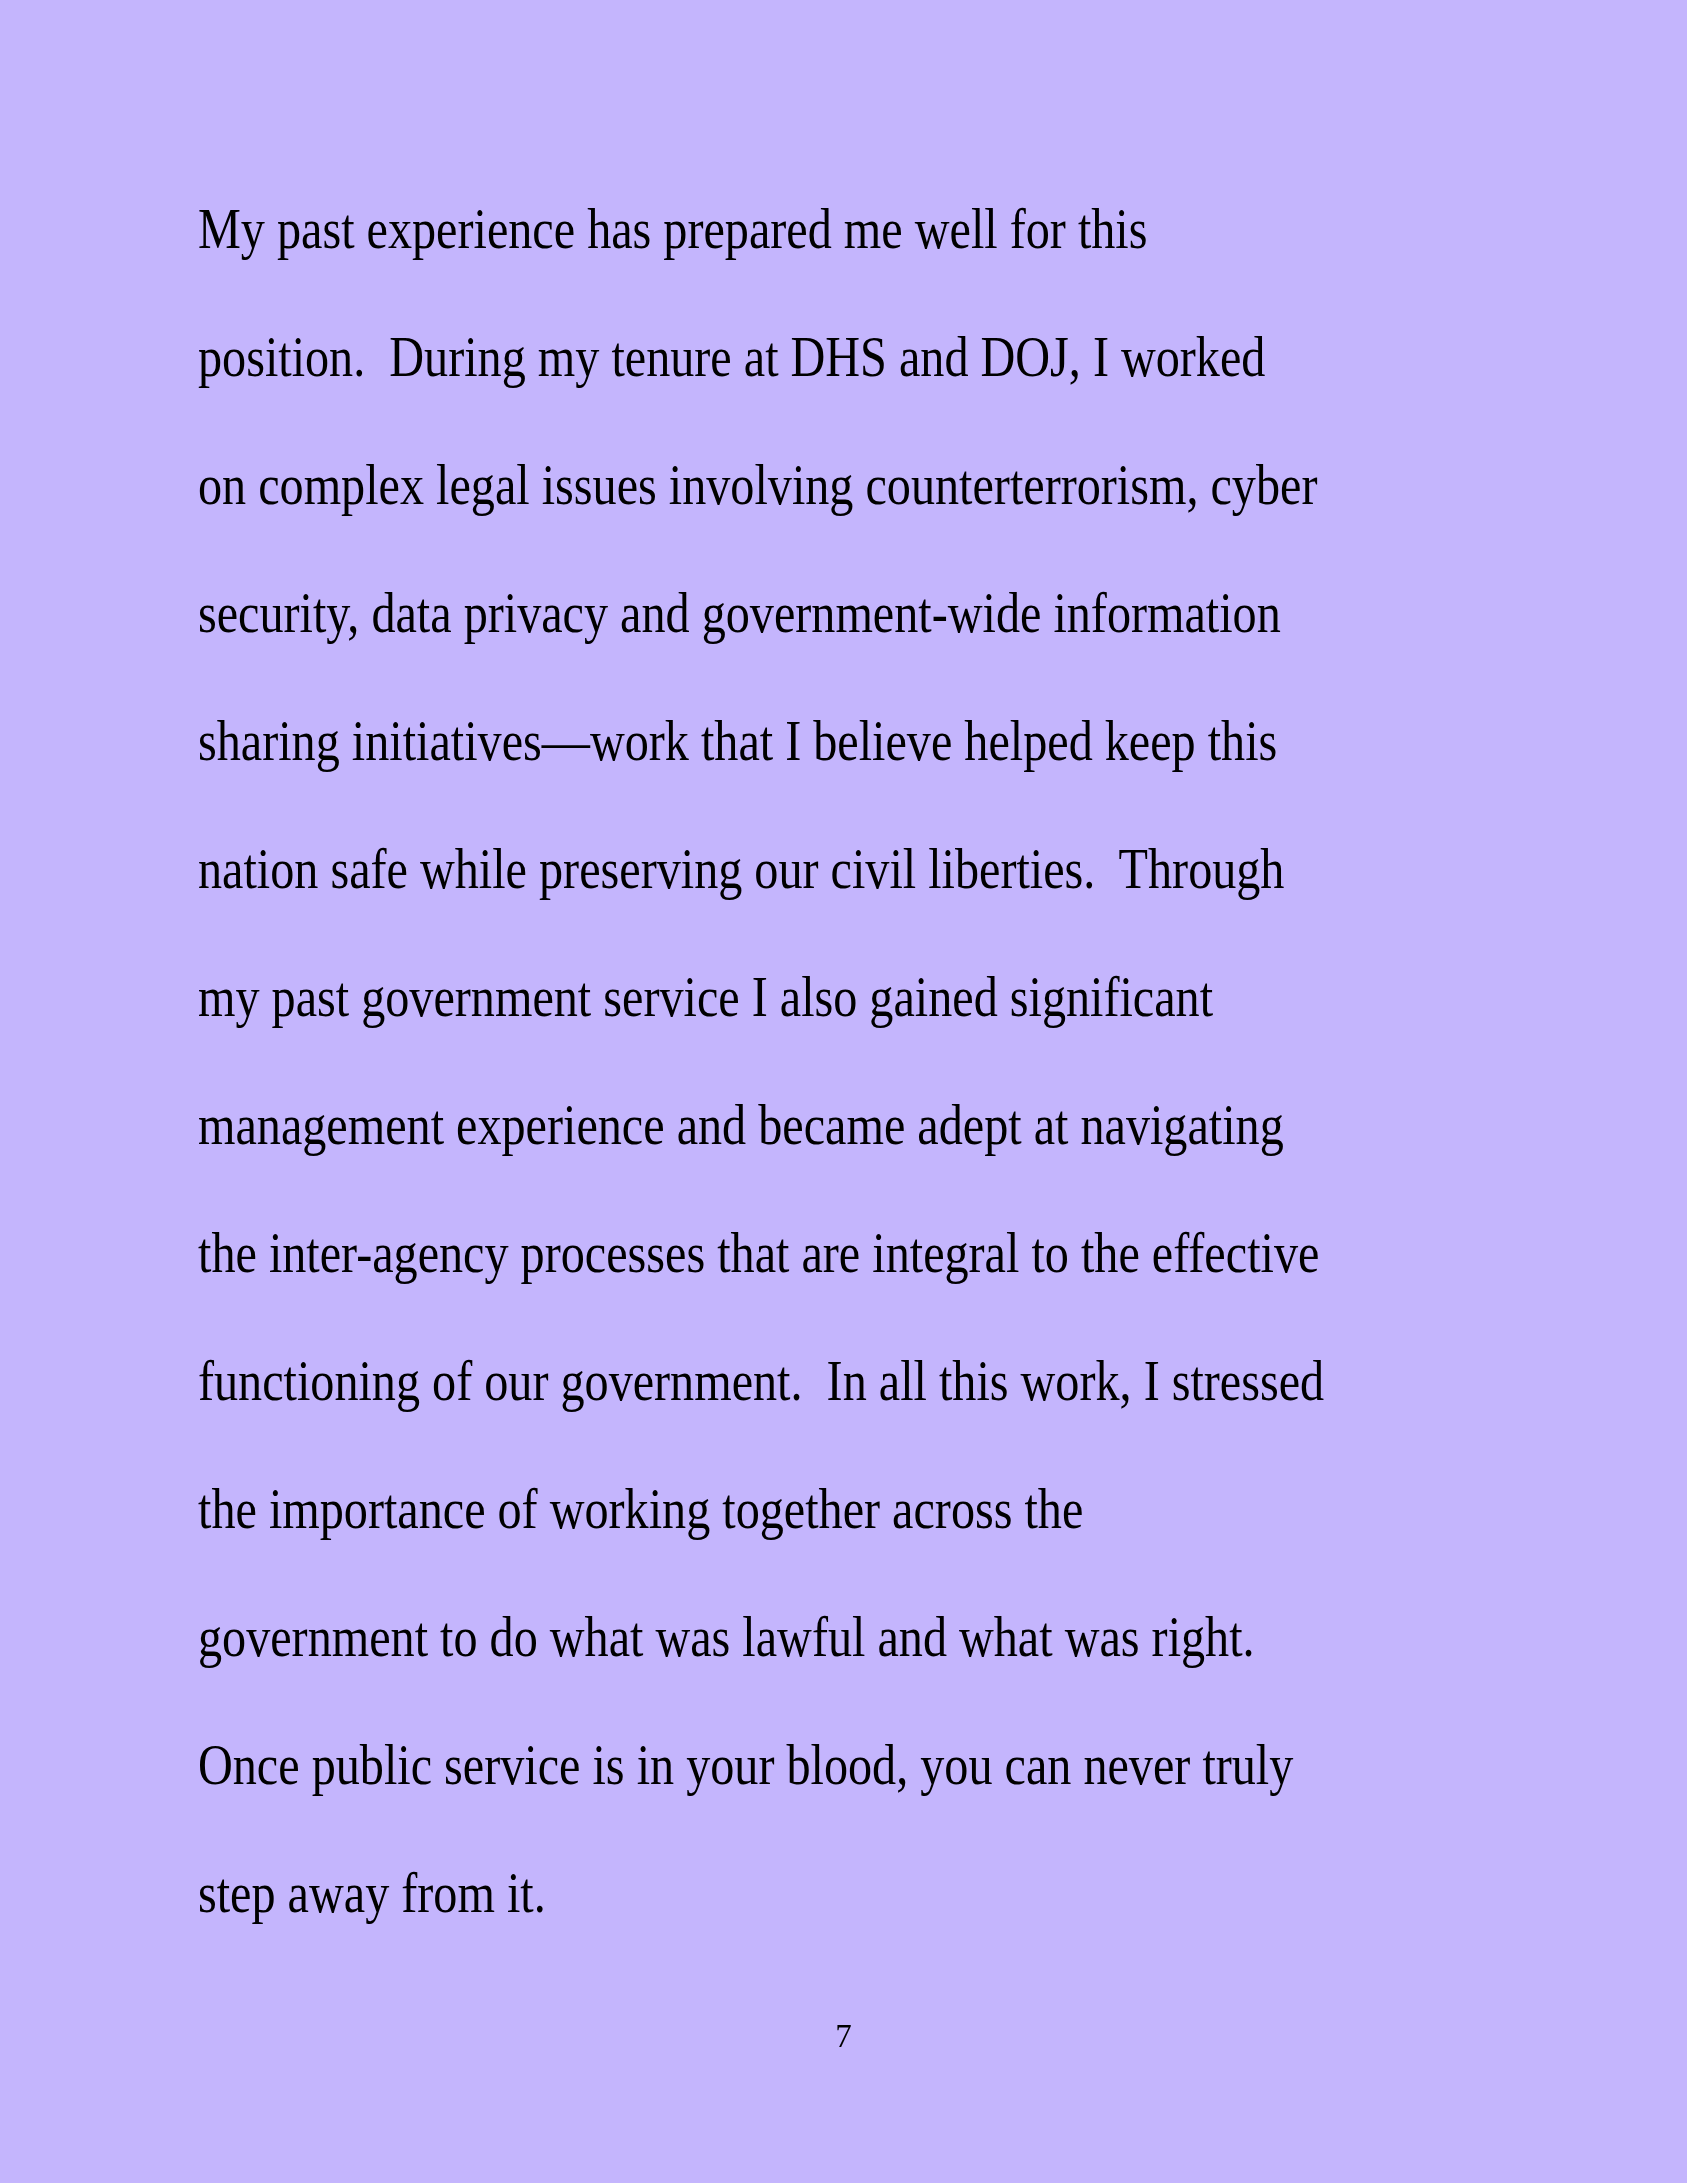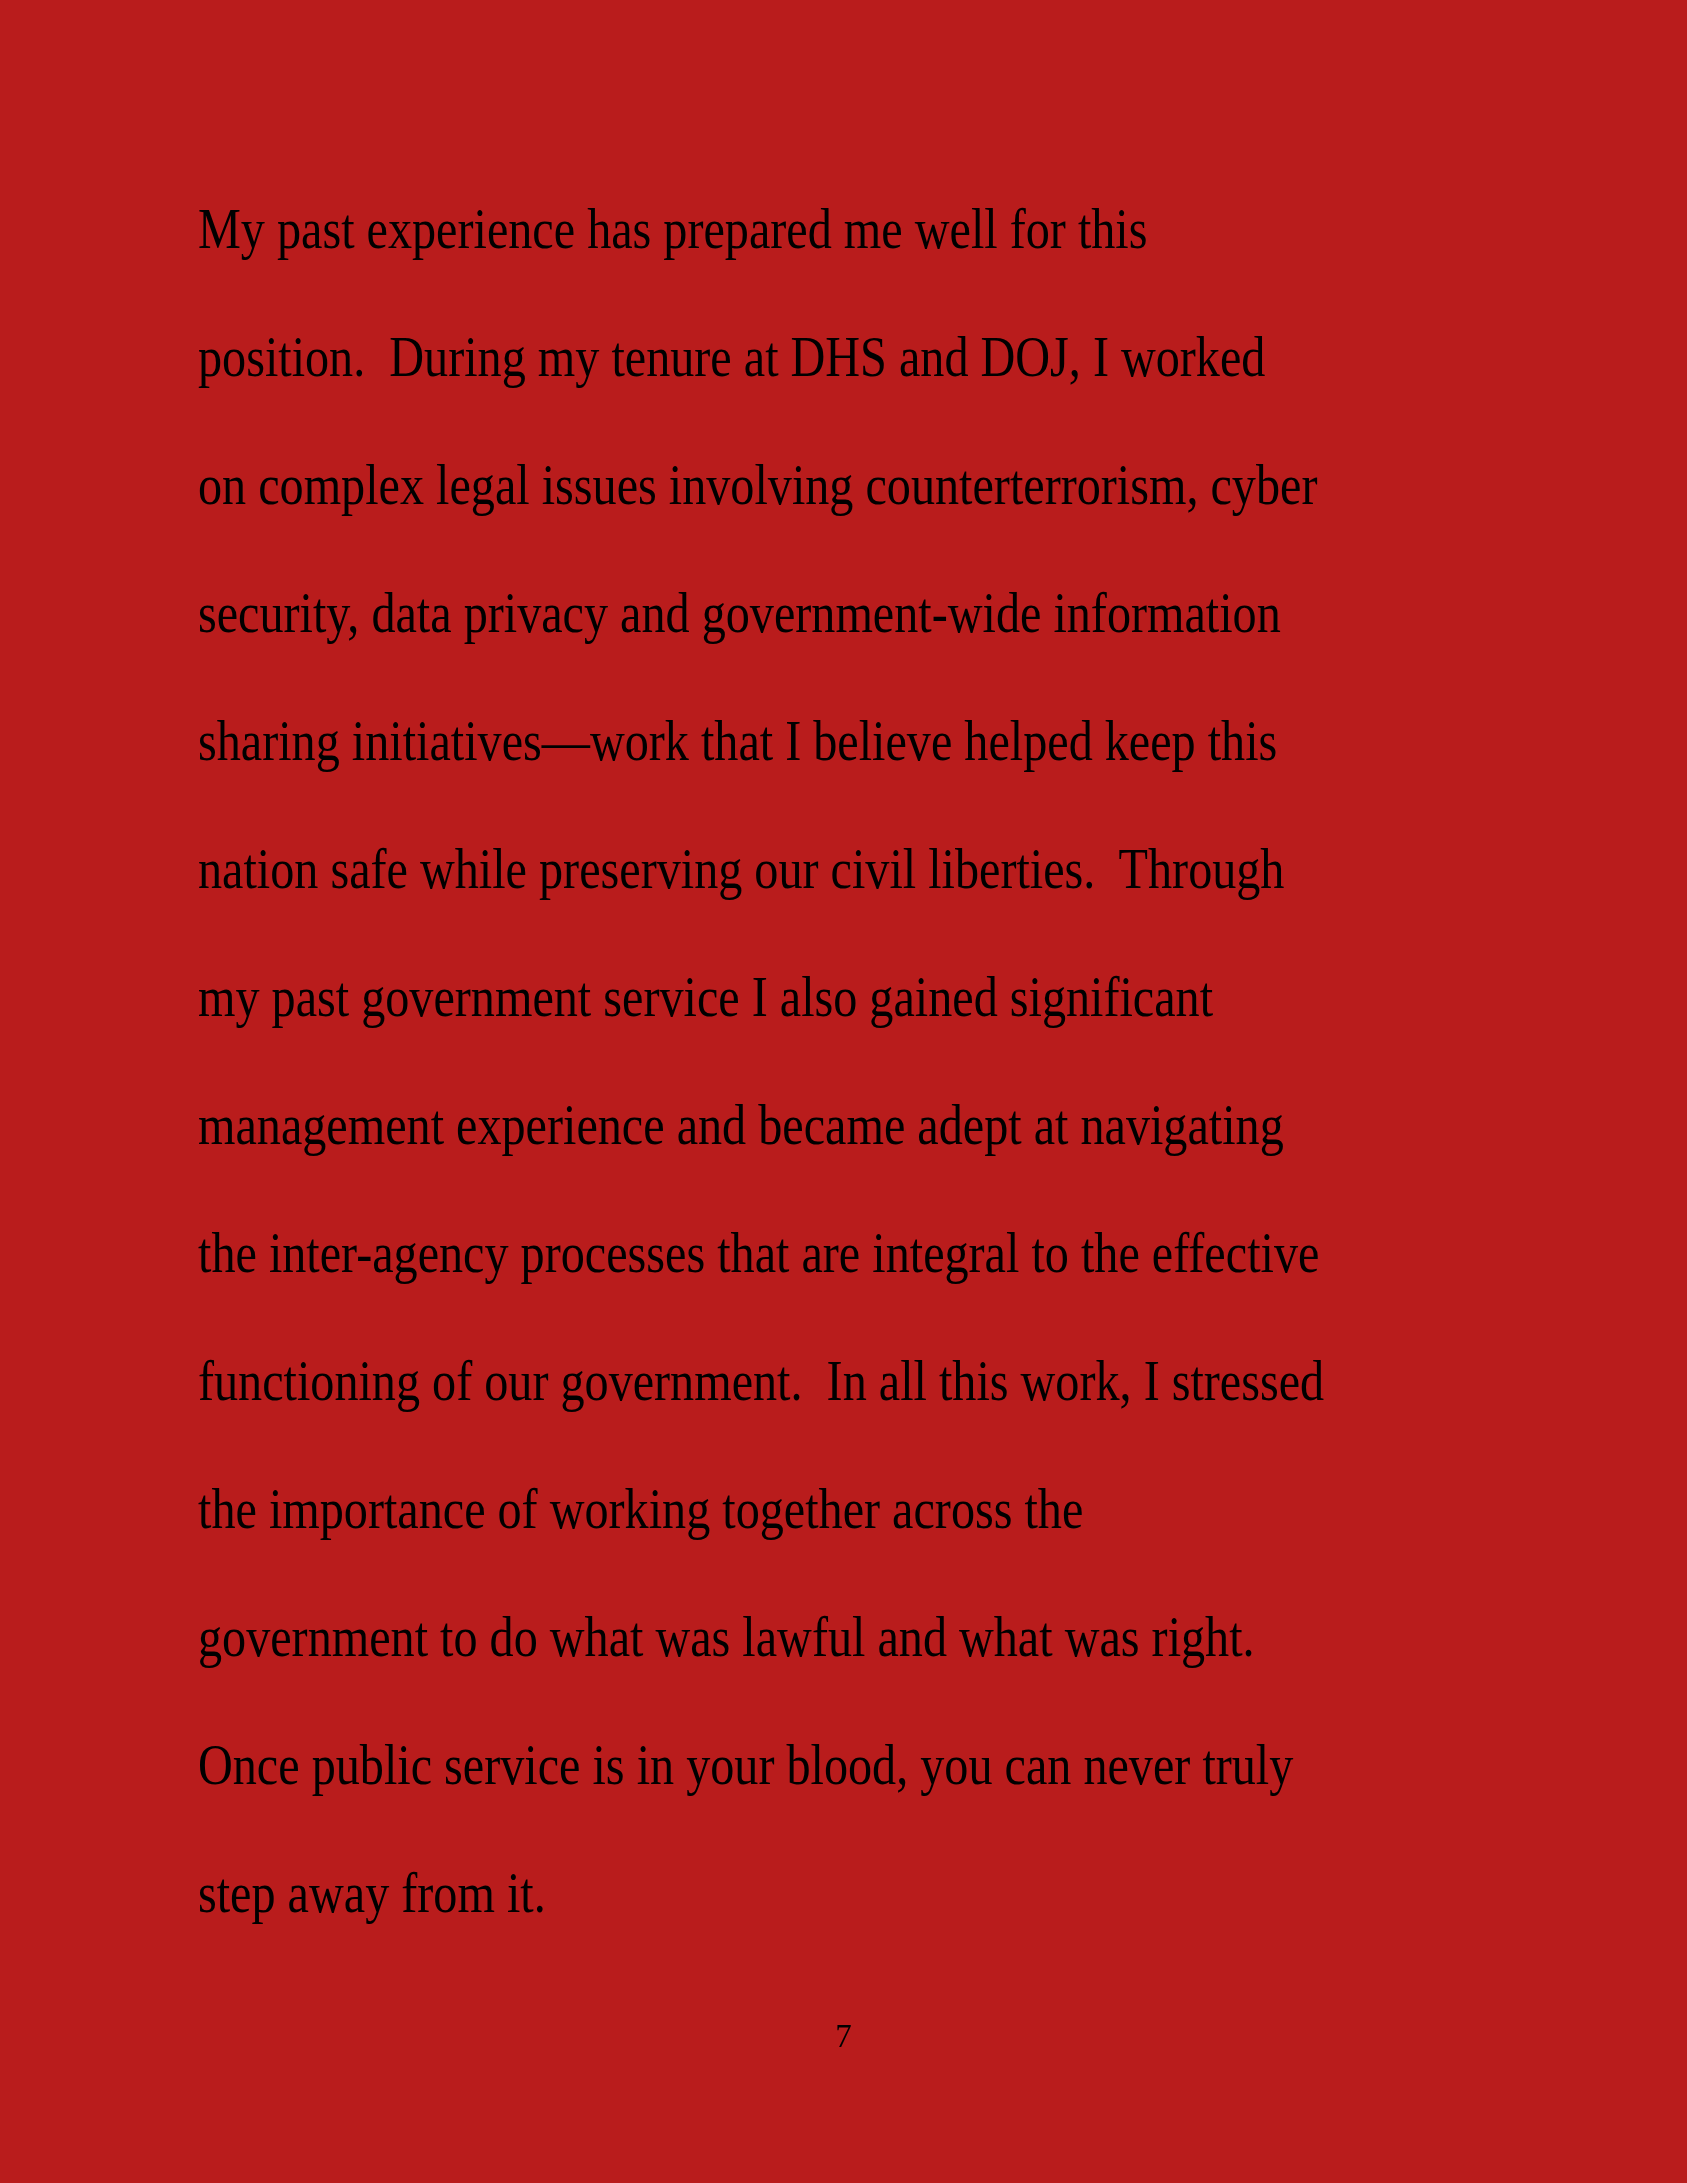--- a/index.html
+++ b/index.html
@@ -4,21 +4,21 @@
 <style>
   html, body {
     margin: 0;
     padding: 0;
     background: #ffffff;
   }
   .page {
     position: relative;
     width: 1687px;
     height: 2183px;
-    background: #b91c1c;
+    background: #c4b5fd;
     overflow: hidden;
     font-family: "Liberation Serif", "DejaVu Serif", serif;
     color: #000000;
   }
   .text-block {
     position: absolute;
     left: 198px;
     top: 165px;
     right: 40px;
   }

